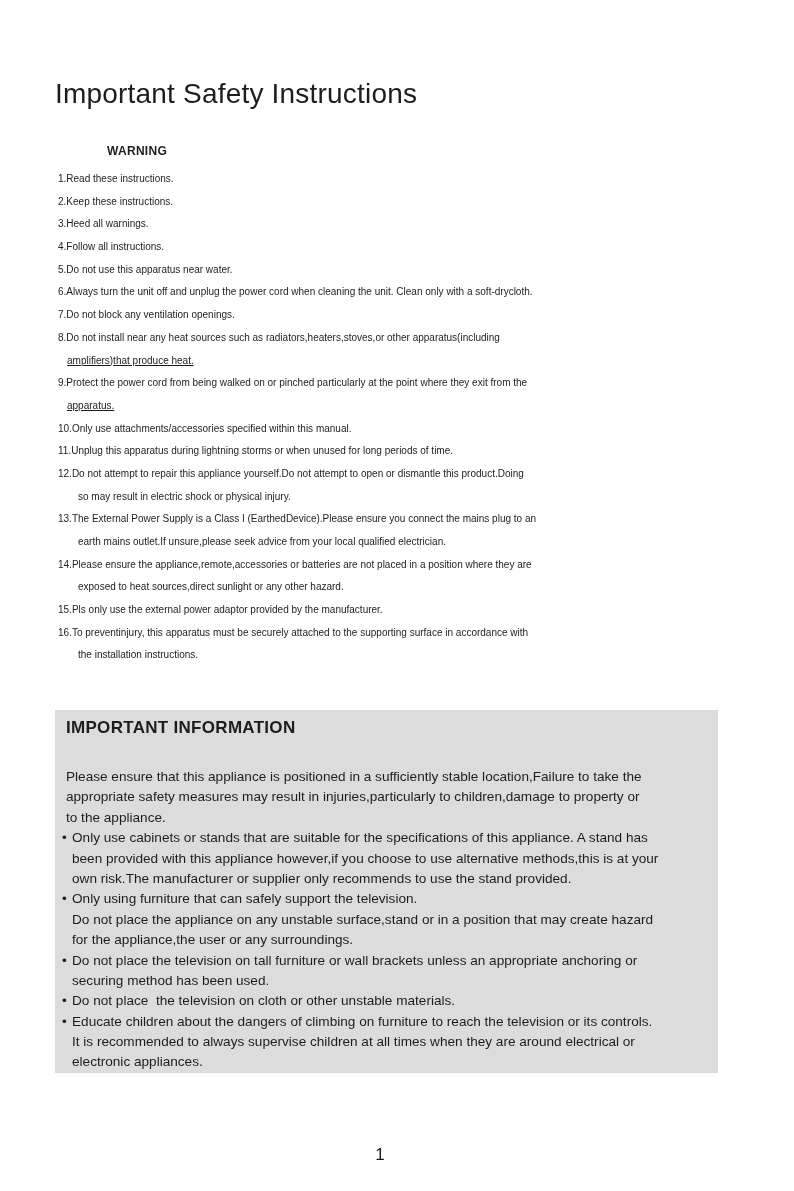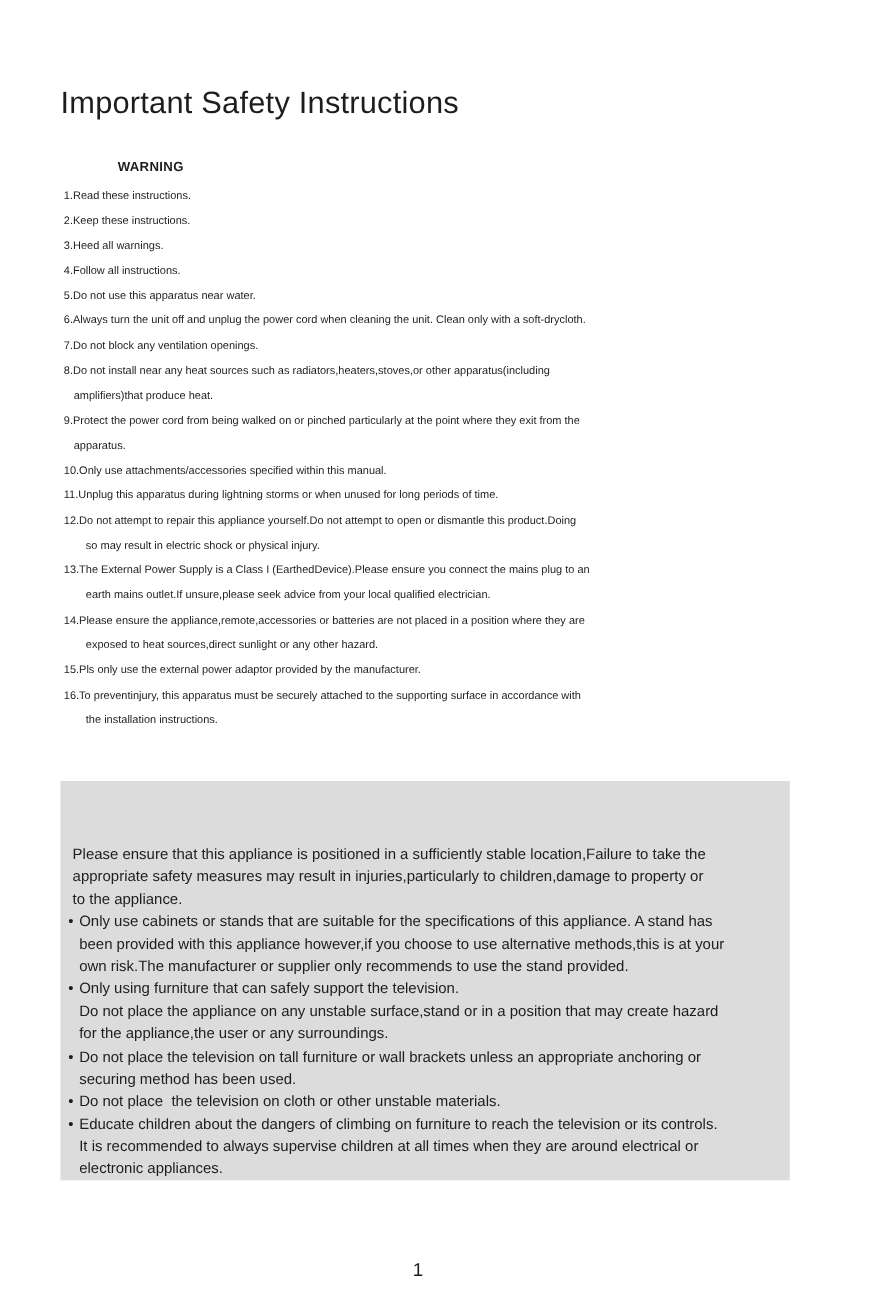--- a/index.html
+++ b/index.html
@@ -21,21 +21,21 @@
     font-size:12px;font-weight:700;letter-spacing:0.3px;
     white-space:pre;
     margin-left:48px;
   }
   .warning-list{
     position:absolute;left:58px;top:168px;
     font-size:10px;line-height:22.7px;
     white-space:pre;
   }
   .wline{height:22.7px;}
-  .wline.cont{padding-left:9px;}
+  .wline.cont{padding-left:9px;text-decoration:underline;}
   .wline.cont-wide{padding-left:20px;}
   .info-box{
     position:absolute;left:55px;top:710px;
     width:663px;height:363px;
     background:#dcdcdc;
     overflow:hidden;
   }
   .info-head{
     position:absolute;left:11px;top:8px;
     font-size:17px;font-weight:700;letter-spacing:0.3px;
@@ -57,16 +57,17 @@
   }
 </style>
 </head>
 <body>
 
 <div class="page" style="color: rgb(29, 29, 29); background: rgb(255, 255, 255);">
   <div class="title">Important Safety Instructions</div>
   <div class="warn-head">WARNING</div>
   <div class="warning-list"><div class="wline">1.Read these instructions.</div><div class="wline">2.Keep these instructions.</div><div class="wline">3.Heed all warnings.</div><div class="wline">4.Follow all instructions.</div><div class="wline">5.Do not use this apparatus near water.</div><div class="wline">6.Always turn the unit off and unplug the power cord when cleaning the unit. Clean only with a soft-drycloth.</div><div class="wline">7.Do not block any ventilation openings.</div><div class="wline">8.Do not install near any heat sources such as radiators,heaters,stoves,or other apparatus(including</div><div class="wline cont">amplifiers)that produce heat.</div><div class="wline">9.Protect the power cord from being walked on or pinched particularly at the point where they exit from the</div><div class="wline cont">apparatus.</div><div class="wline">10.Only use attachments/accessories specified within this manual.</div><div class="wline">11.Unplug this apparatus during lightning storms or when unused for long periods of time.</div><div class="wline">12.Do not attempt to repair this appliance yourself.Do not attempt to open or dismantle this product.Doing</div><div class="wline cont-wide">so may result in electric shock or physical injury.</div><div class="wline">13.The External Power Supply is a Class I (EarthedDevice).Please ensure you connect the mains plug to an</div><div class="wline cont-wide">earth mains outlet.If unsure,please seek advice from your local qualified electrician.</div><div class="wline">14.Please ensure the appliance,remote,accessories or batteries are not placed in a position where they are</div><div class="wline cont-wide">exposed to heat sources,direct sunlight or any other hazard.</div><div class="wline">15.Pls only use the external power adaptor provided by the manufacturer.</div><div class="wline">16.To preventinjury, this apparatus must be securely attached to the supporting surface in accordance with</div><div class="wline cont-wide">the installation instructions.</div></div>
   <div class="info-box" style="background: rgb(220, 220, 220);">
+    <div class="info-head">IMPORTANT INFORMATION</div>
     <div class="info-lines"><div class="gline intro">Please ensure that this appliance is positioned in a sufficiently stable location,Failure to take the</div><div class="gline intro">appropriate safety measures may result in injuries,particularly to children,damage to property or</div><div class="gline intro">to the appliance.</div><div class="gline body"><span class="bdot">•</span>Only use cabinets or stands that are suitable for the specifications of this appliance. A stand has</div><div class="gline body">been provided with this appliance however,if you choose to use alternative methods,this is at your</div><div class="gline body">own risk.The manufacturer or supplier only recommends to use the stand provided.</div><div class="gline body"><span class="bdot">•</span>Only using furniture that can safely support the television.</div><div class="gline body">Do not place the appliance on any unstable surface,stand or in a position that may create hazard</div><div class="gline body">for the appliance,the user or any surroundings.</div><div class="gline body"><span class="bdot">•</span>Do not place the television on tall furniture or wall brackets unless an appropriate anchoring or</div><div class="gline body">securing method has been used.</div><div class="gline body"><span class="bdot">•</span>Do not place  the television on cloth or other unstable materials.</div><div class="gline body"><span class="bdot">•</span>Educate children about the dangers of climbing on furniture to reach the television or its controls.</div><div class="gline body">It is recommended to always supervise children at all times when they are around electrical or</div><div class="gline body">electronic appliances.</div><div class="gline body">Seek advice from an appropriate expert when attempting to mount this appliance on a wall.</div></div>
   </div>
   <div class="page-num">1</div>
 </div>
 
 </body></html>

